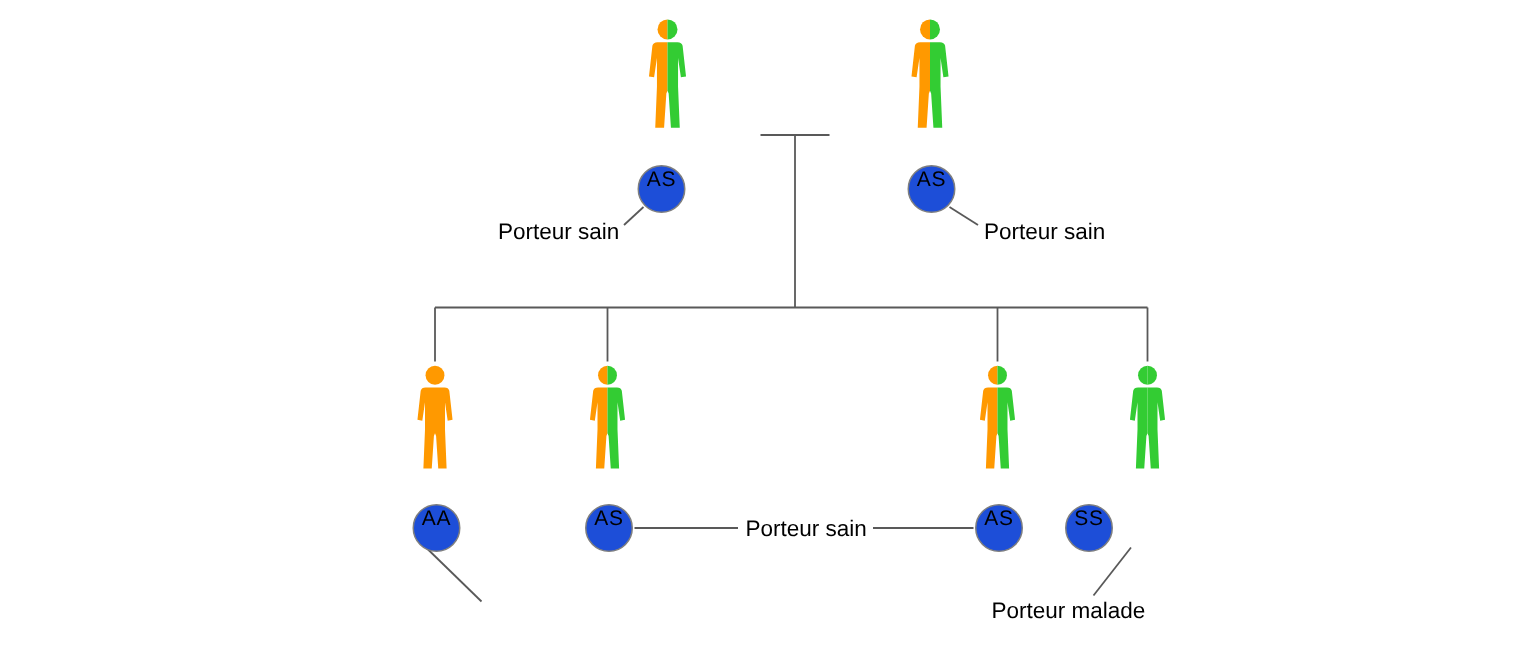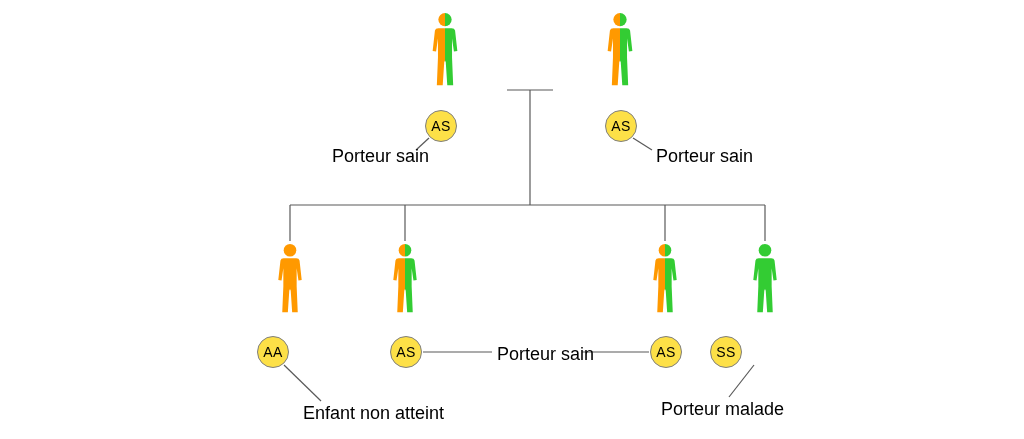--- a/index.html
+++ b/index.html
@@ -3,23 +3,23 @@
 <meta charset="utf-8">
 <style>
   html,body{margin:0;padding:0;background:#ffffff;}
   body{font-family:"Liberation Sans", sans-serif;color:#000;}
   .canvas{position:relative;width:1024px;height:439px;background:#fff;overflow:hidden;}
   .lines-svg{position:absolute;left:0;top:0;width:1024px;height:439px;}
   .person{position:absolute;display:block;}
   .person.parent{width:38px;height:76px;}
   .person.child{width:36px;height:72px;}
   .circle{position:absolute;width:30px;height:30px;border:1px solid #7f7f7f;border-radius:50%;
-          background:#fde047;display:flex;align-items:center;justify-content:center;
+          background:#1d4ed8;display:flex;justify-content:center;
           font-size:14px;letter-spacing:.5px;}
-  .label{position:absolute;font-size:18px;white-space:nowrap;}
+  .label{position:absolute;font-size:15px;white-space:nowrap;}
 </style>
 </head>
 <body>
 
 <div class="canvas">
 
   <svg width="0" height="0" style="position:absolute" aria-hidden="true">
     <defs>
       <g id="half-person">
         <path d="M20 1 A7 7 0 0 0 20 15 Z"></path>
@@ -75,30 +75,29 @@
   </svg>
   <svg class="person child" style="left:647px;top:243px" viewBox="0 0 40 80">
     <use href="#half-person" fill="#FF9900"></use>
     <use href="#half-person" transform="translate(40,0) scale(-1,1)" fill="#33CC33"></use>
   </svg>
   <svg class="person child" style="left:747px;top:243px" viewBox="0 0 40 80">
     <use href="#half-person" fill="#33CC33"></use>
     <use href="#half-person" transform="translate(40,0) scale(-1,1)" fill="#33CC33"></use>
   </svg>
 
-  <div class="circle" style="left:257px;top:336px">
+  <div class="circle" style="left:275px;top:336px">
     <span>AA</span>
   </div>
   <div class="circle" style="left:390px;top:336px">
     <span>AS</span>
   </div>
   <div class="circle" style="left:650px;top:336px">
     <span>AS</span>
   </div>
   <div class="circle" style="left:710px;top:336px">
     <span>SS</span>
   </div>
 
   <div class="label" style="left:497px;top:344px">Porteur sain</div>
-  <div class="label" style="left:303px;top:403px">Enfant non atteint</div>
   <div class="label" style="left:661px;top:399px">Porteur malade</div>
 
 </div>
 
 </body></html>

